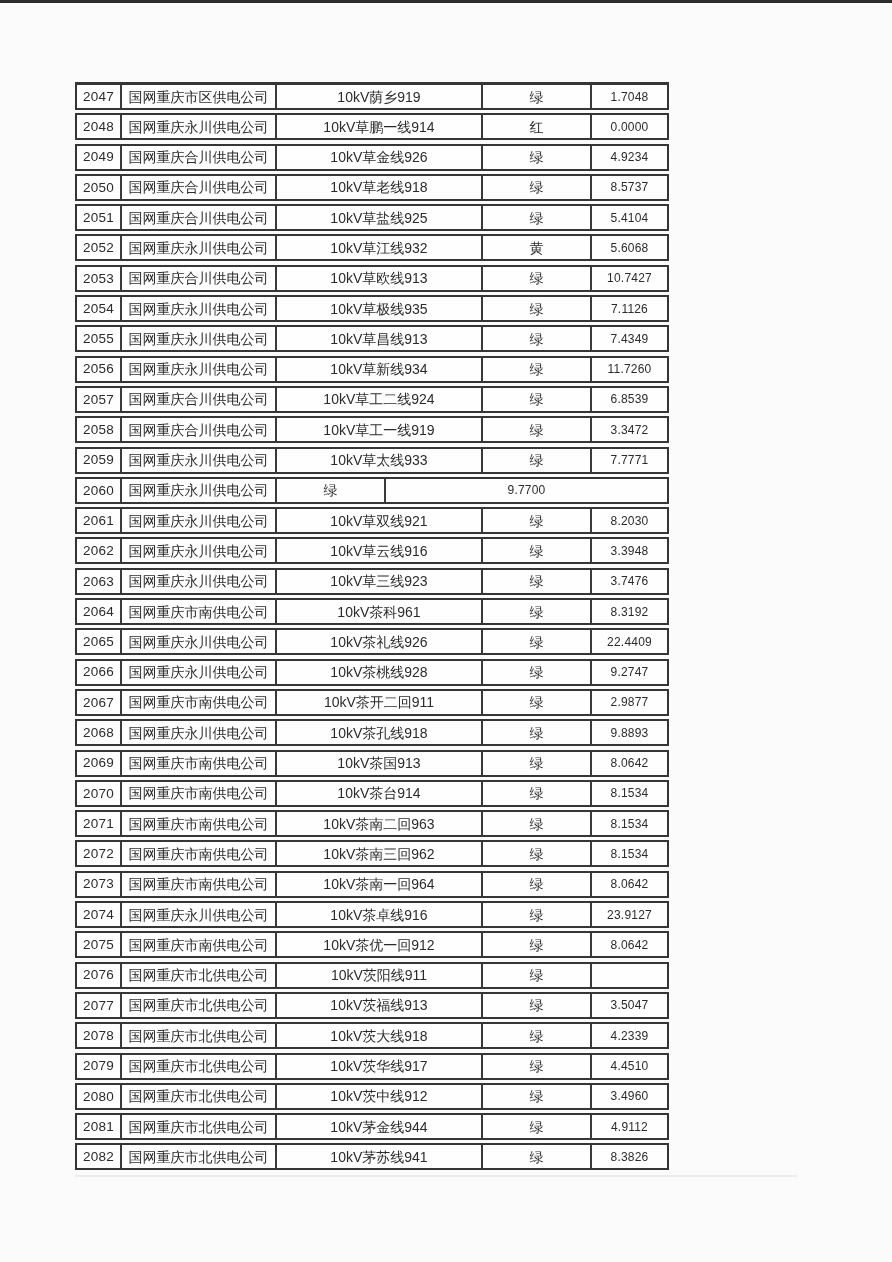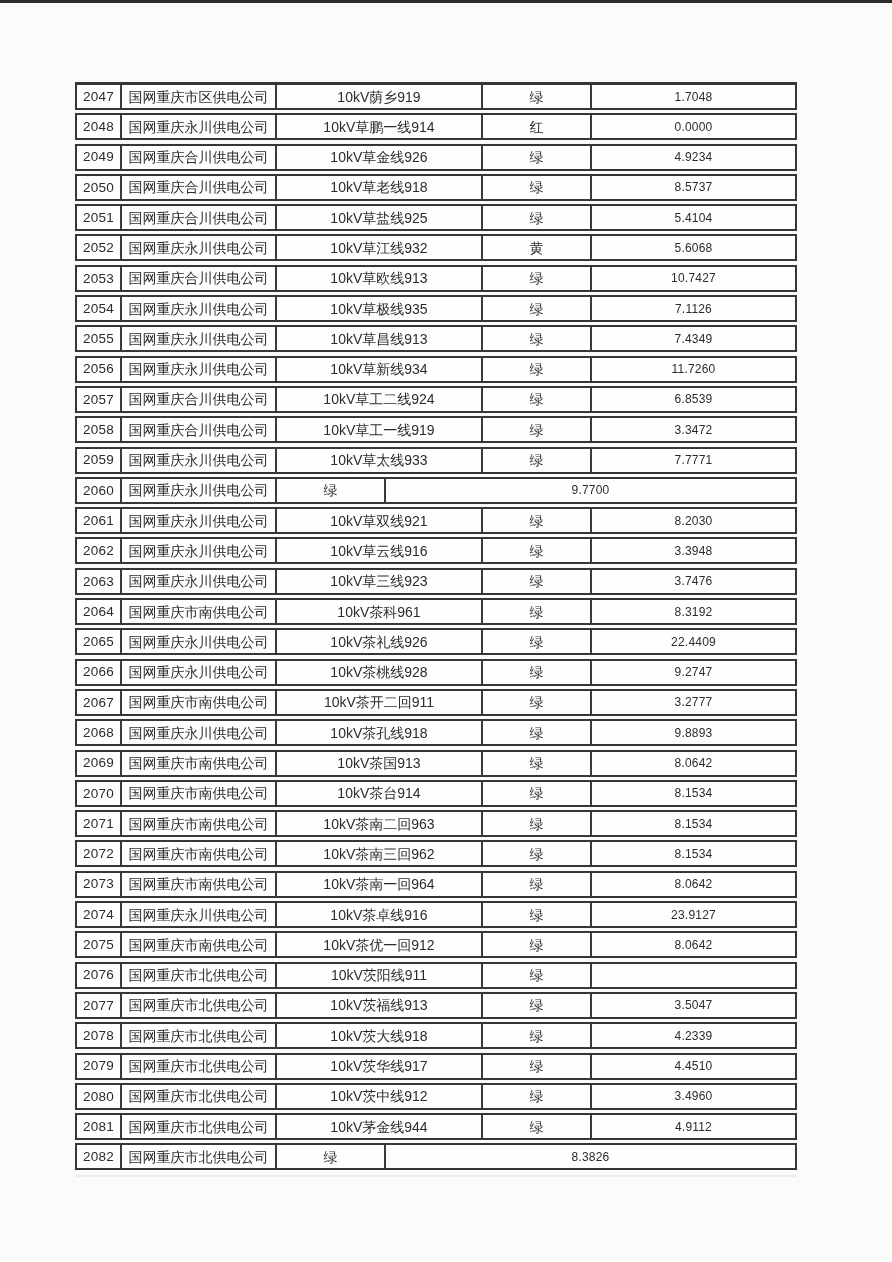--- a/index.html
+++ b/index.html
@@ -24,21 +24,21 @@
     background: #2d2d2d;
   }
   .doc-table {
     position: absolute;
     left: 75px;
     top: 82px;
     width: 722px;
   }
   .t-row {
     box-sizing: border-box;
-    width: 722px;
+    width: 594px;
     height: 27px;
     display: flex;
     align-items: stretch;
     border: 2px solid #363636;
     margin-bottom: 3.3px;
     background: #fefefe;
   }
   .t-row:first-child {
     border-top-width: 3px;
     height: 28px;
@@ -233,21 +233,21 @@
     <div class="cell c-line">10kV茶桃线928</div>
     <div class="cell c-status">绿</div>
     <div class="cell c-value">9.2747</div>
   </div>
 
   <div class="t-row">
     <div class="cell c-id">2067</div>
     <div class="cell c-company">国网重庆市南供电公司</div>
     <div class="cell c-line">10kV茶开二回911</div>
     <div class="cell c-status">绿</div>
-    <div class="cell c-value">3.2777</div>
+    <div class="cell c-value">2.9877</div>
   </div>
 
   <div class="t-row">
     <div class="cell c-id">2068</div>
     <div class="cell c-company">国网重庆永川供电公司</div>
     <div class="cell c-line">10kV茶孔线918</div>
     <div class="cell c-status">绿</div>
     <div class="cell c-value">9.8893</div>
   </div>
 
@@ -350,18 +350,19 @@
     <div class="cell c-id">2081</div>
     <div class="cell c-company">国网重庆市北供电公司</div>
     <div class="cell c-line">10kV茅金线944</div>
     <div class="cell c-status">绿</div>
     <div class="cell c-value">4.9112</div>
   </div>
 
   <div class="t-row">
     <div class="cell c-id">2082</div>
     <div class="cell c-company">国网重庆市北供电公司</div>
+    <div class="cell c-line">10kV茅苏线941</div>
     <div class="cell c-status">绿</div>
     <div class="cell c-value">8.3826</div>
   </div>
 </div>
 
 <div class="table-shadow"></div>
 
 </body></html>

